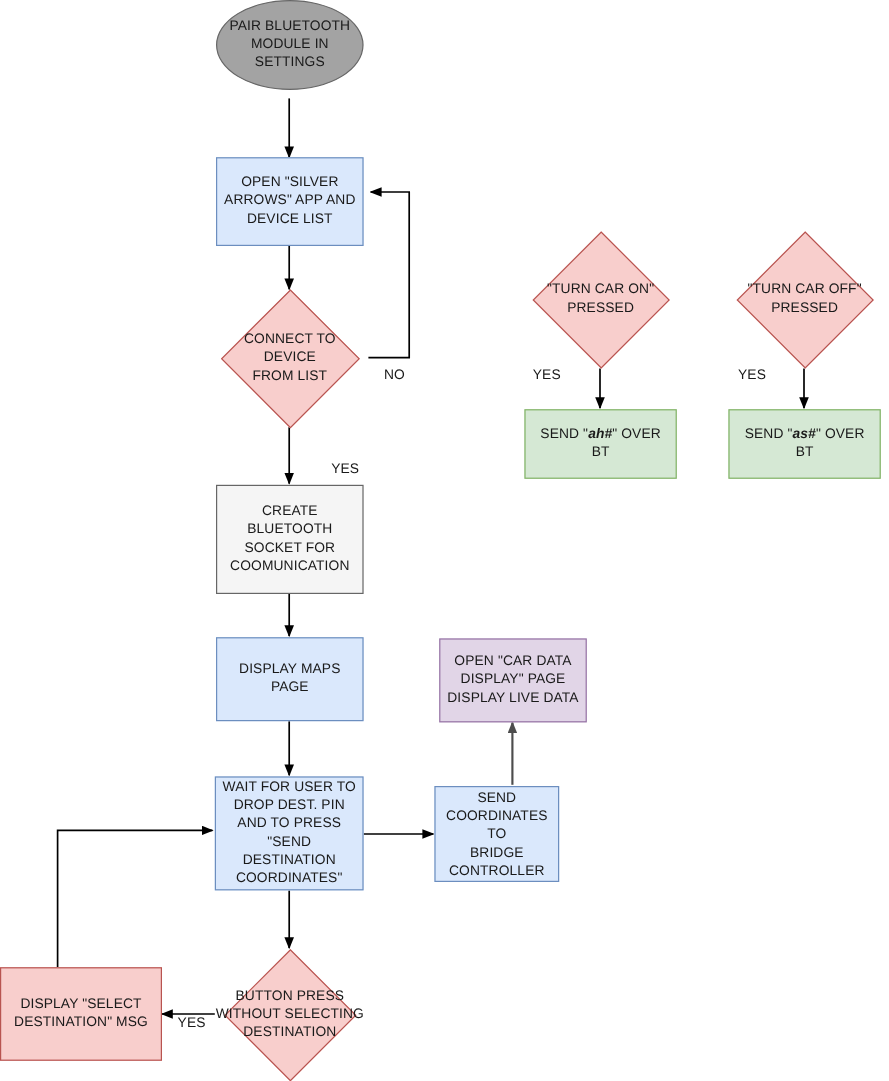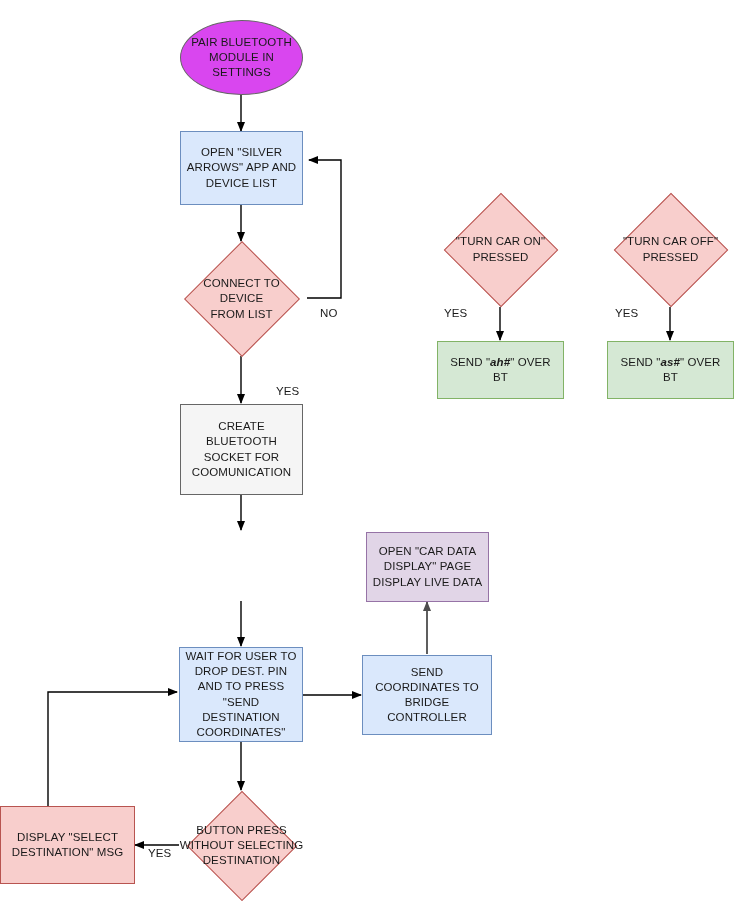--- a/index.html
+++ b/index.html
@@ -124,21 +124,21 @@
 
     <path d="M670,307 L670,340" stroke="#000" stroke-width="1.4" fill="none" marker-end="url(#arrowBlack)"></path>
   </svg>
 
   <div class="edge-label" style="left:320px; top:307px;">NO</div>
   <div class="edge-label" style="left:276px; top:385px;">YES</div>
   <div class="edge-label" style="left:444px; top:307px;">YES</div>
   <div class="edge-label" style="left:615px; top:307px;">YES</div>
   <div class="edge-label" style="left:148px; top:847px;">YES</div>
 
-  <div class="node shape-ellipse" style="left:180px; top:20px; width:123px; height:75px; background:#d946ef; border-color:#666666;">
+  <div class="node shape-ellipse" style="left:180px; top:0; width:123px; height:75px; background:#a3a3a3; border-color:#666666;">
     <span class="label">PAIR BLUETOOTH
 MODULE IN
 SETTINGS</span>
   </div>
 
   <div class="node shape-rect" style="left:180px; top:131px; width:123px; height:74px; background:#dae8fc; border-color:#6c8ebf;">
     <span class="label">OPEN "SILVER
 ARROWS" APP AND
 DEVICE LIST</span>
   </div>
@@ -150,31 +150,35 @@
 FROM LIST</span>
   </div>
 
   <div class="node shape-rect" style="left:180px; top:404px; width:123px; height:91px; background:#f5f5f5; border-color:#666666;">
     <span class="label">CREATE
 BLUETOOTH
 SOCKET FOR
 COOMUNICATION</span>
   </div>
 
+  <div class="node shape-rect" style="left:180px; top:531px; width:123px; height:70px; background:#dae8fc; border-color:#6c8ebf;">
+    <span class="label">DISPLAY MAPS
+PAGE</span>
+  </div>
 
   <div class="node shape-rect" style="left:179px; top:647px; width:124px; height:95px; background:#dae8fc; border-color:#6c8ebf;">
     <span class="label">WAIT FOR USER TO
 DROP DEST. PIN
 AND TO PRESS
 "SEND
 DESTINATION
 COORDINATES"</span>
   </div>
 
-  <div class="node shape-rect" style="left:362px; top:655px; width:130px; height:80px; background:#dae8fc; border-color:#6c8ebf;">
+  <div class="node shape-rect" style="left:362px; top:655px; width:104px; height:80px; background:#dae8fc; border-color:#6c8ebf;align-items:flex-end;">
     <span class="label">SEND
 COORDINATES TO
 BRIDGE
 CONTROLLER</span>
   </div>
 
   <div class="node shape-rect" style="left:366px; top:532px; width:123px; height:70px; background:#e1d5e7; border-color:#9673a6;">
     <span class="label">OPEN "CAR DATA
 DISPLAY" PAGE
 DISPLAY LIVE DATA</span>

